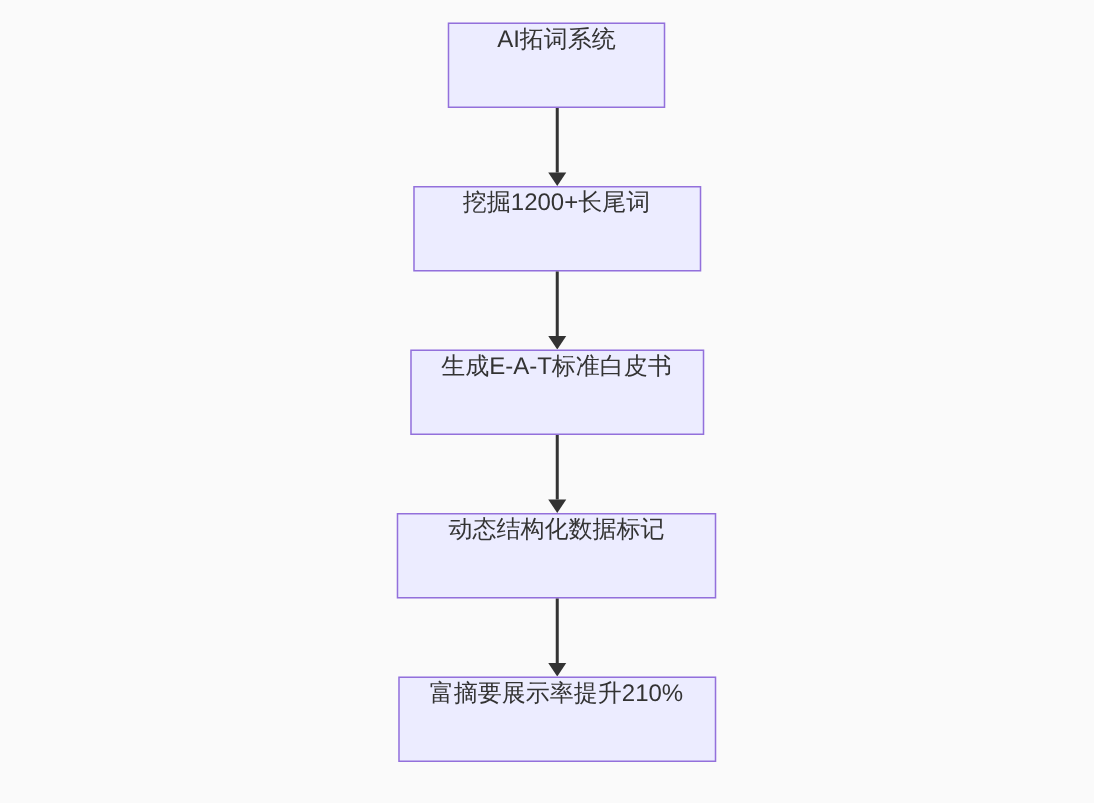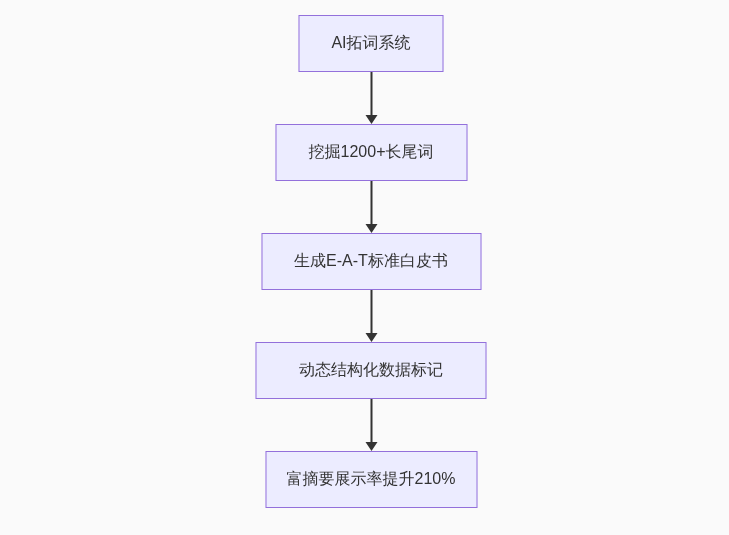--- a/index.html
+++ b/index.html
@@ -22,30 +22,30 @@
     display: flex;
     flex-direction: column;
     align-items: center;
   }
   .node {
     box-sizing: border-box;
     height: 57px;
     background: #ececff;
     border: 1px solid #9370db;
     display: flex;
-    align-items: center;
+    align-items: flex-start;
     justify-content: center;
     color: #333333;
     font-size: 16px;
     white-space: nowrap;
   }
   .node.n1 { width: 145px; }
   .node.n2 { width: 192px; }
-  .node.n3 { width: 220px; }
-  .node.n4 { width: 231px; }
+  .node.n3 { width: 196px; }
+  .node.n4 { width: 213px; }
   .node.n5 { width: 212px; }
   .arrow {
     height: 52px;
     display: flex;
     flex-direction: column;
     align-items: center;
   }
   .arrow .line {
     width: 2px;
     flex: 1 1 auto;

